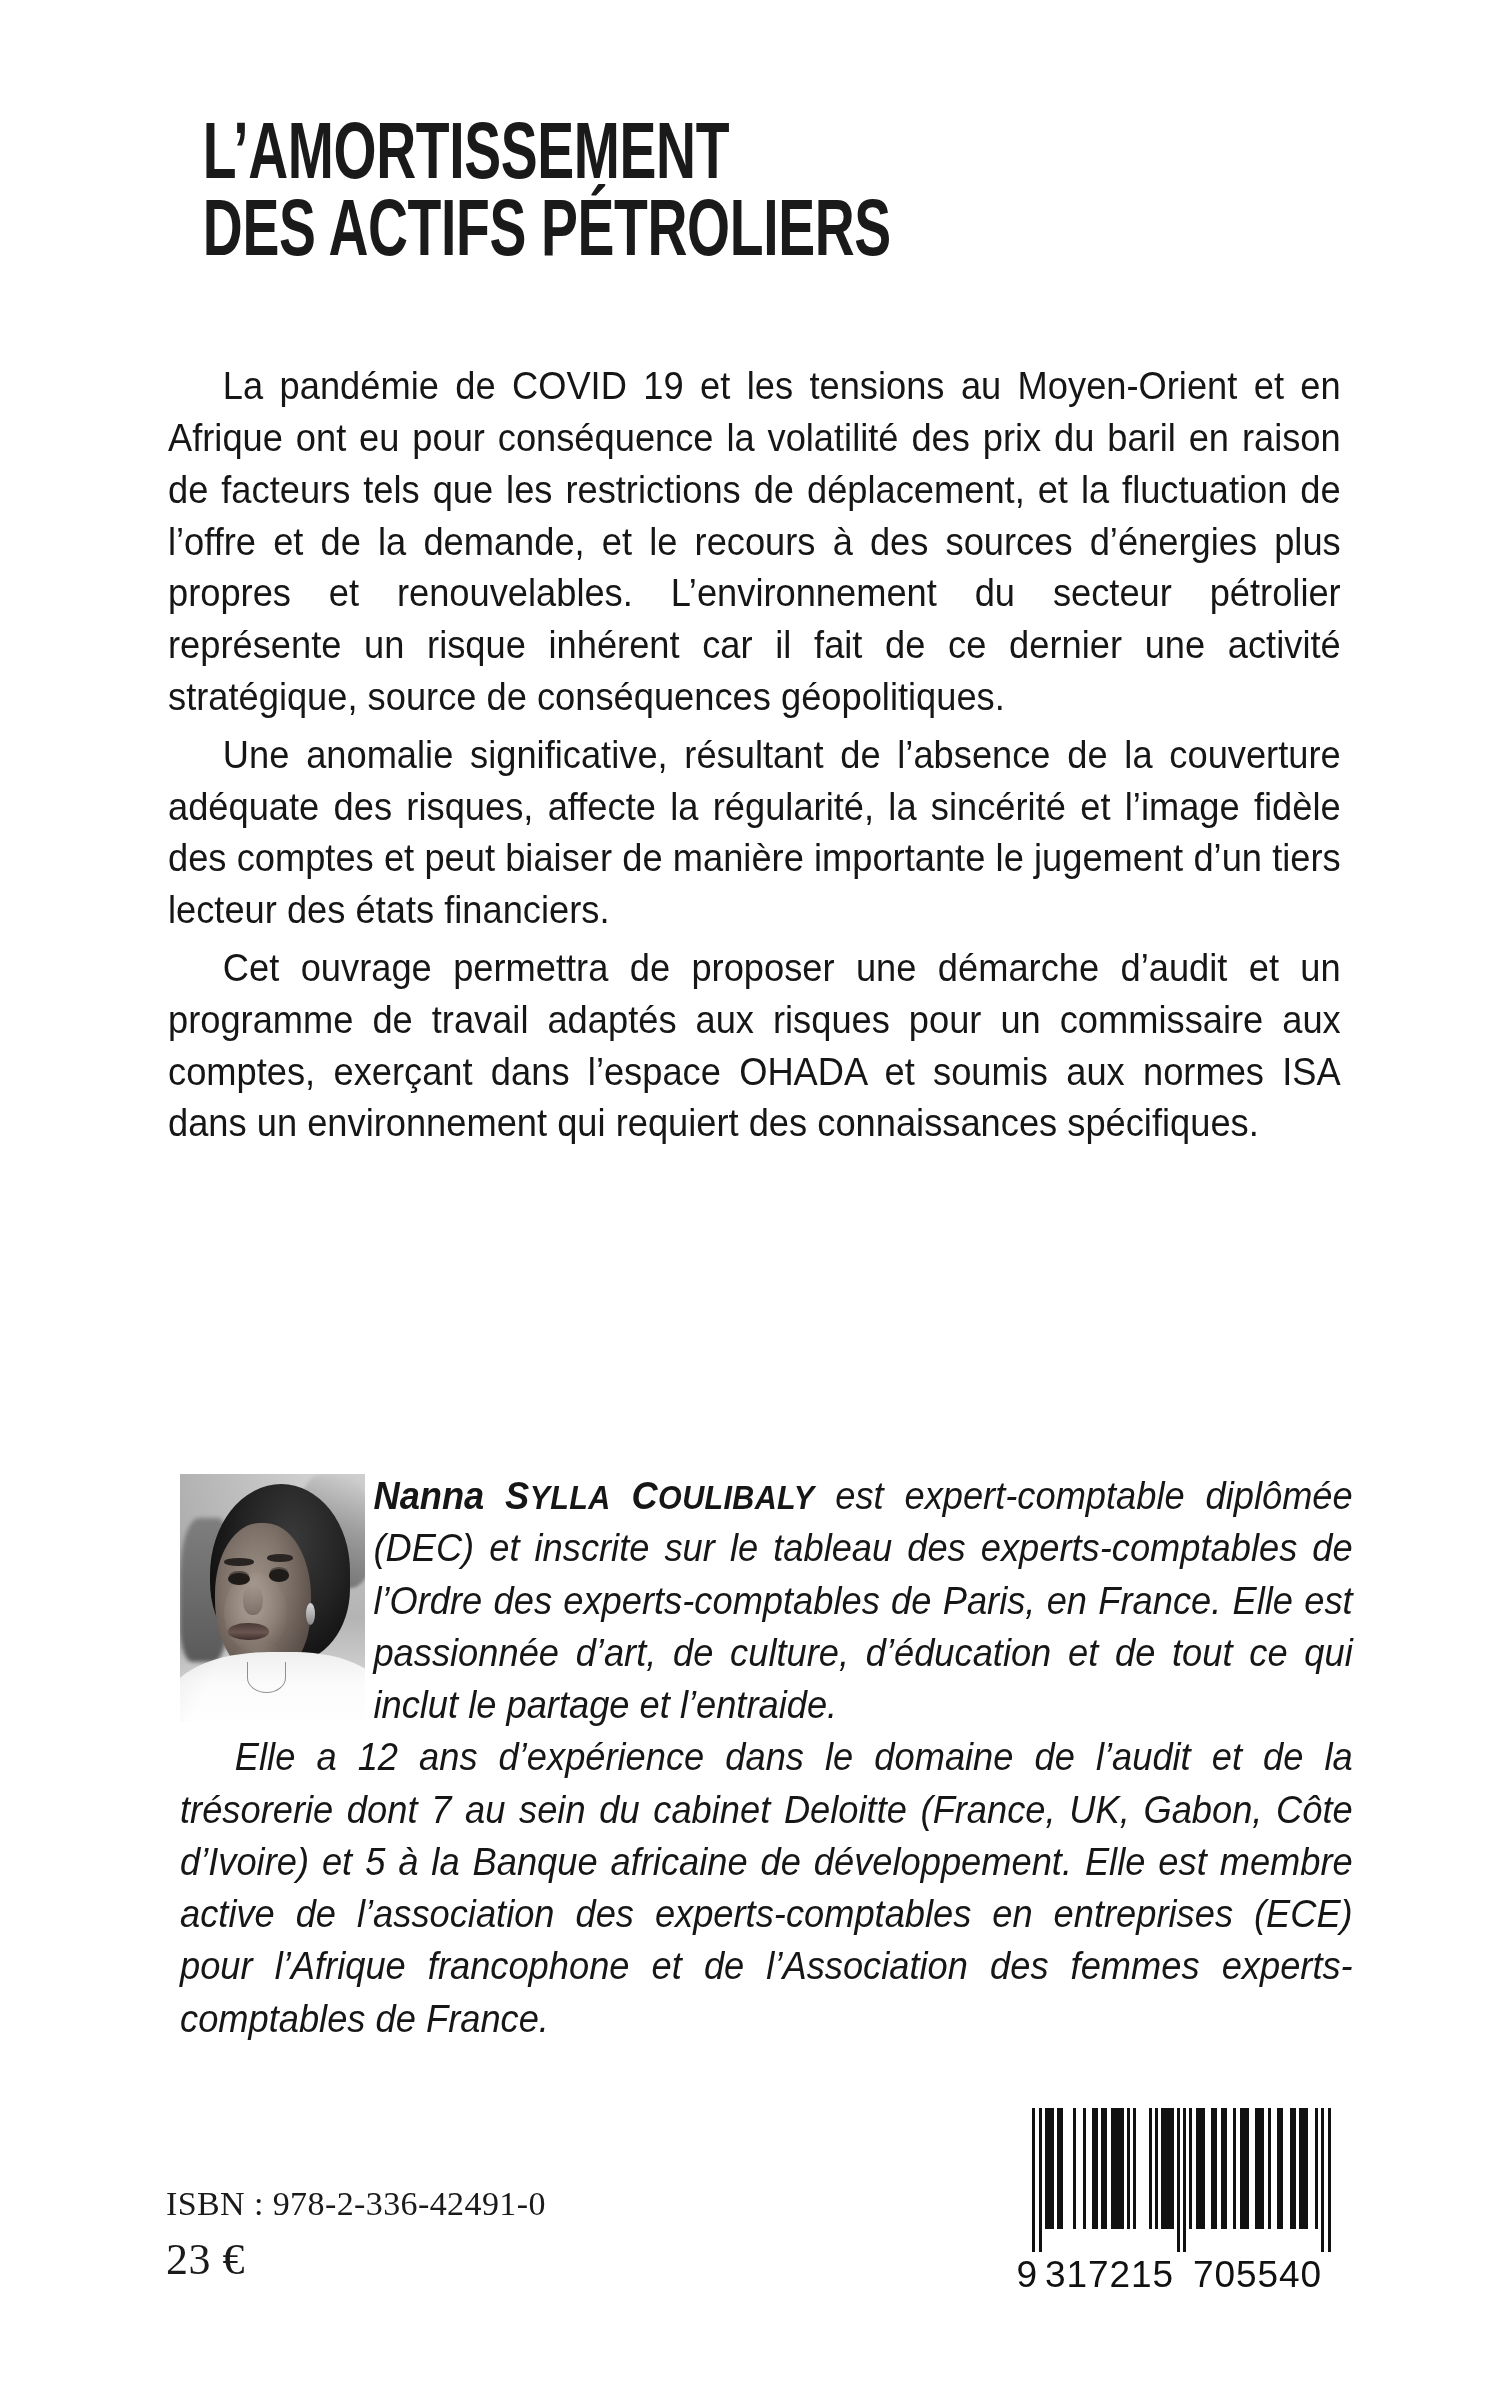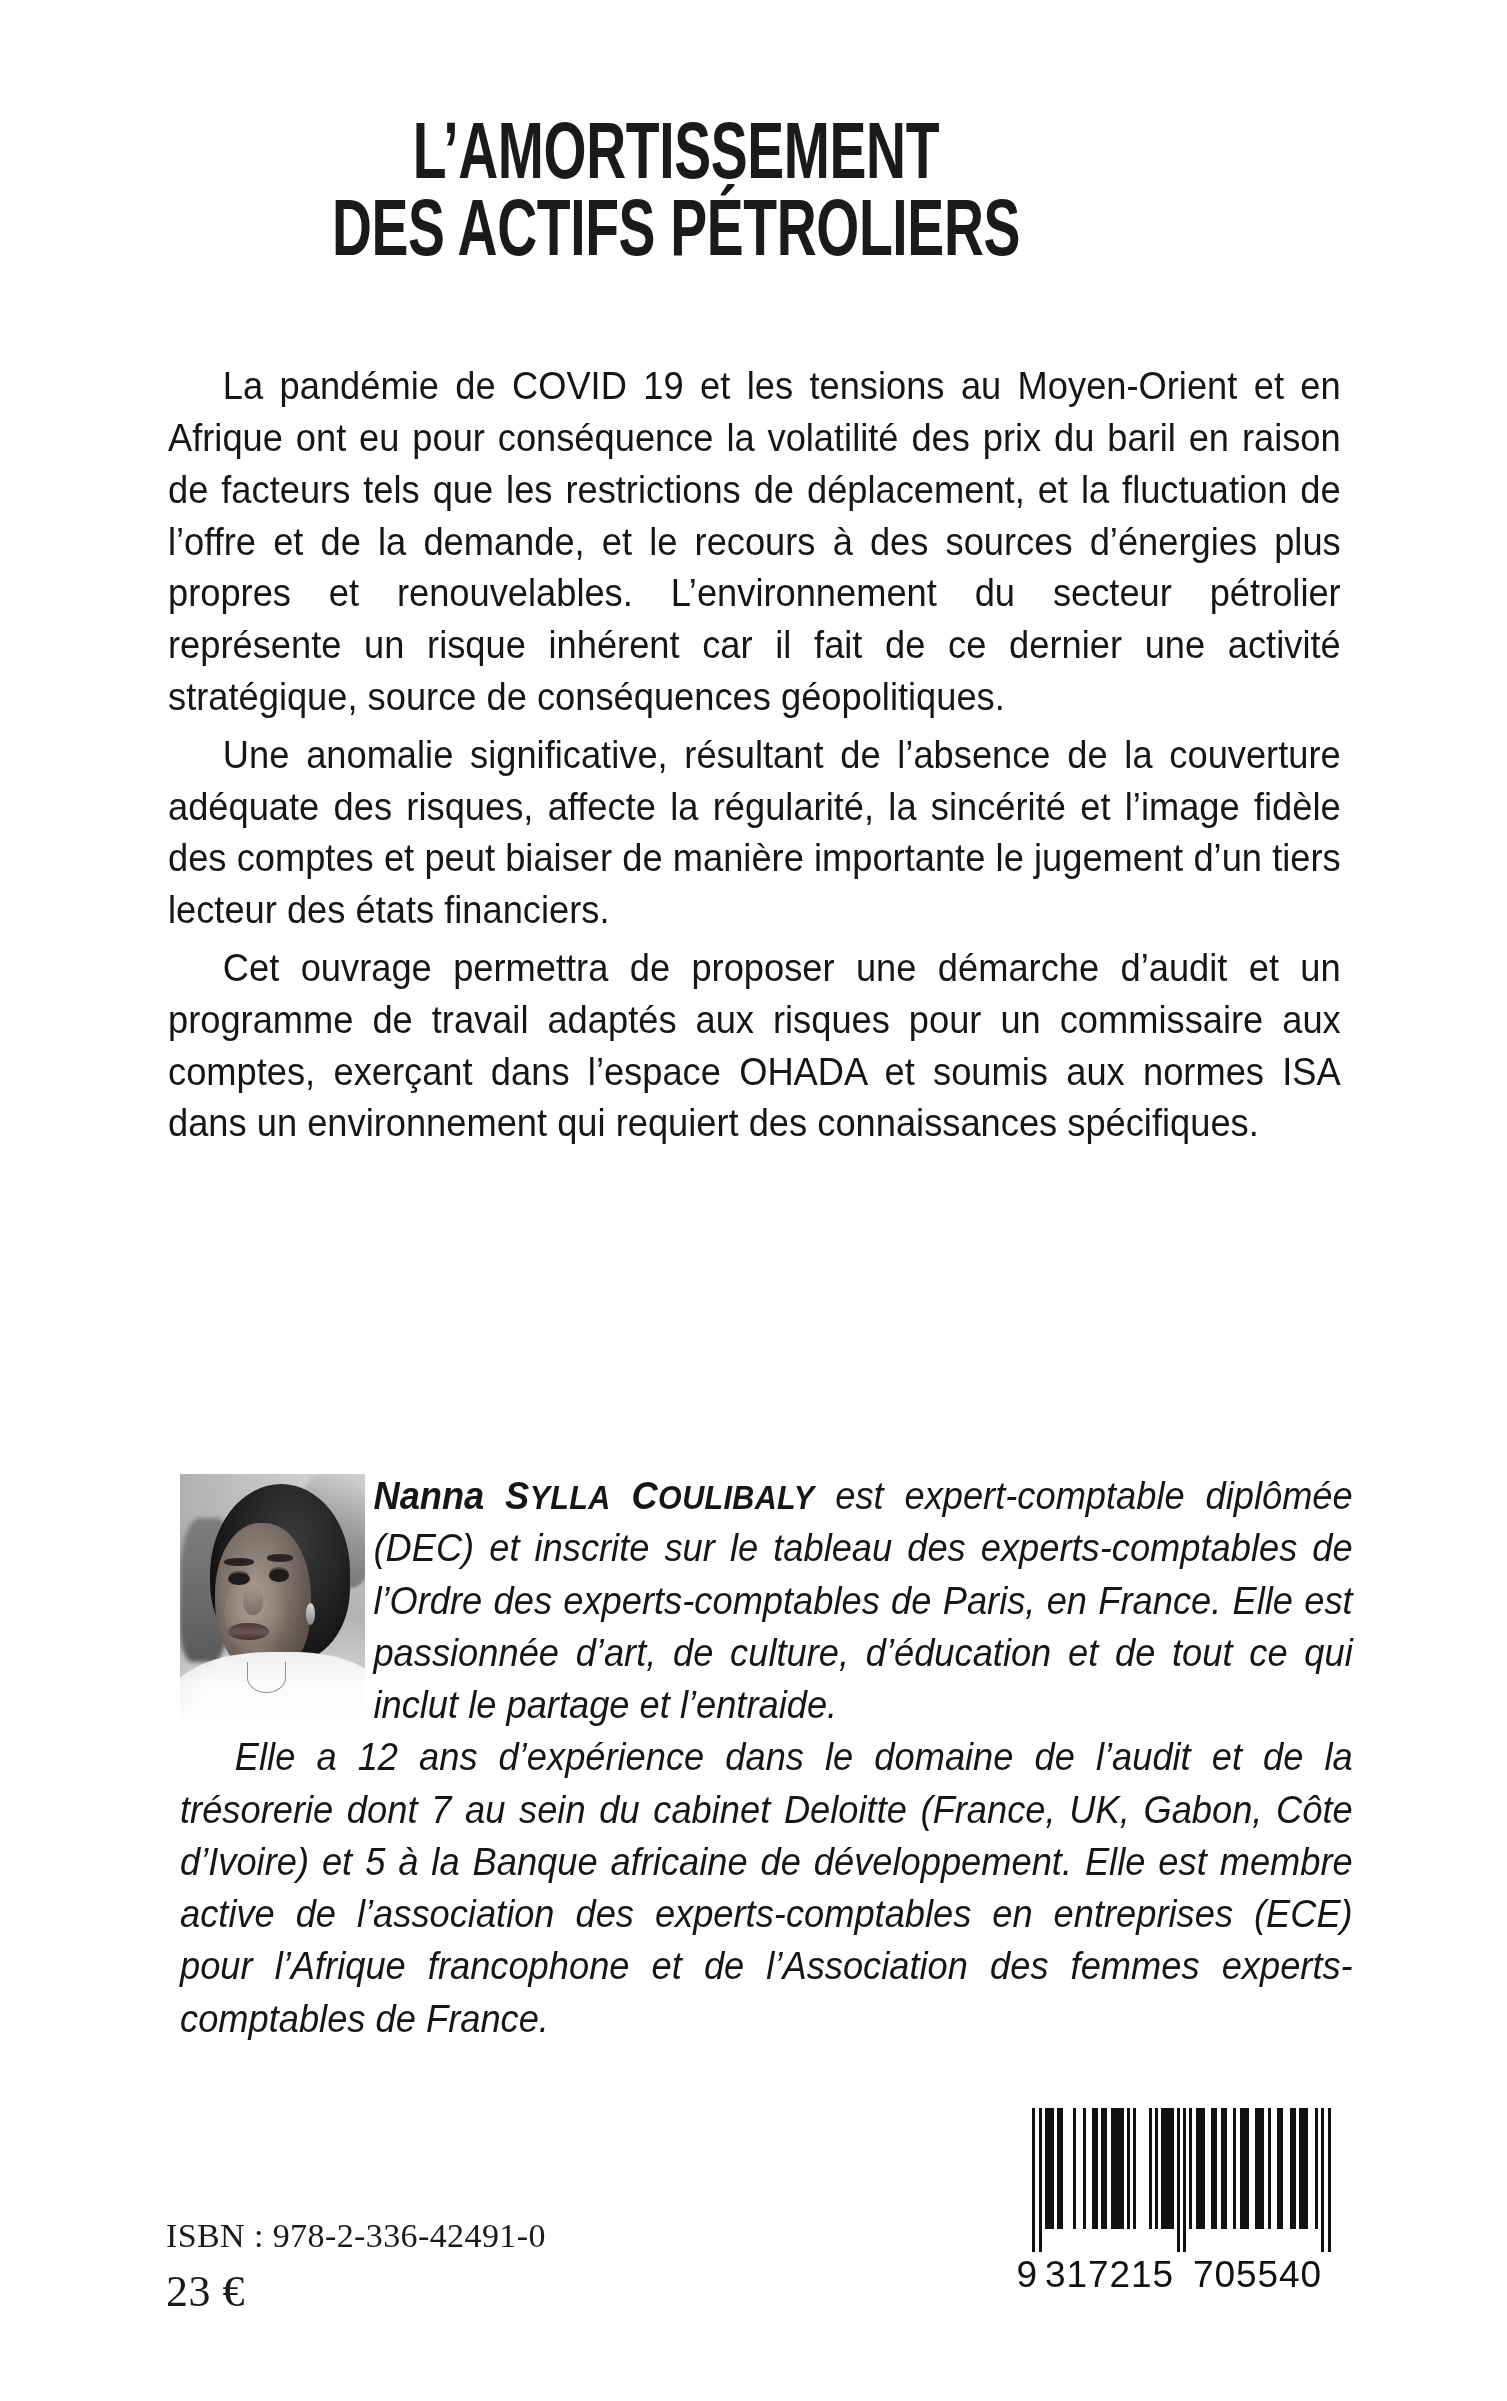--- a/index.html
+++ b/index.html
@@ -17,21 +17,20 @@
     font-family: "Liberation Sans", sans-serif;
     color: #141414;
   }
 
   
   #title-block {
     position: absolute;
     left: 0;
     top: 112px;
     width: 1352px;
-    text-align: center;
   }
 
   .title-line {
     display: block;
     font-family: "Liberation Sans", sans-serif;
     font-weight: 700;
     font-size: 79px;
     line-height: 0.98;
     letter-spacing: -0.5px;
     color: #1a1a1a;
@@ -203,21 +202,20 @@
   }
   .smallcaps .cap { font-size: 1.19em; }
 
   
   #isbn-block {
     position: absolute;
     left: 166px;
     top: 2184px;
     font-family: "Liberation Serif", serif;
     color: #1a1a1a;
-    margin-top: 32px;
   }
   #isbn-text {
     font-size: 34px;
     line-height: 1.2;
     letter-spacing: 0.4px;
   }
   #price-text {
     font-size: 44px;
     line-height: 1.25;
     margin-top: 7.6px;

